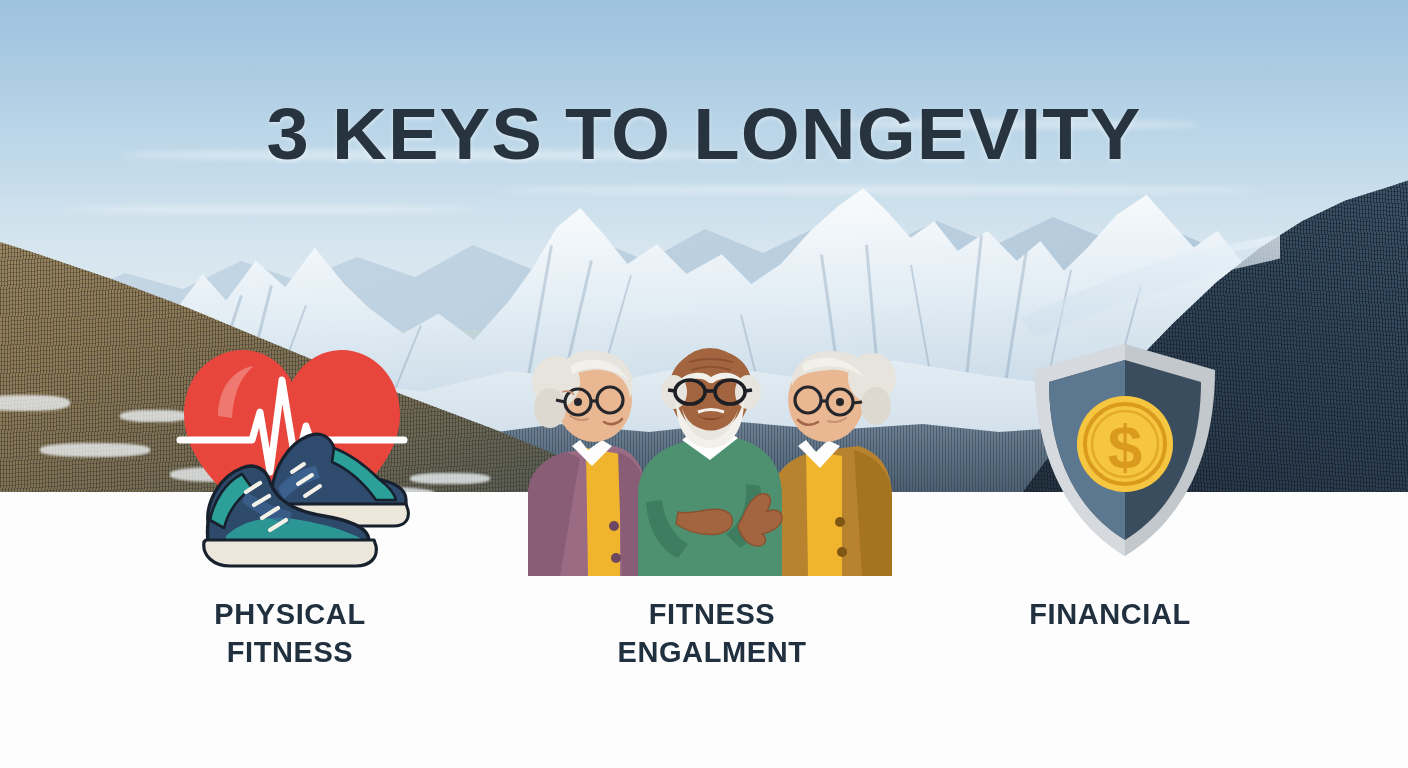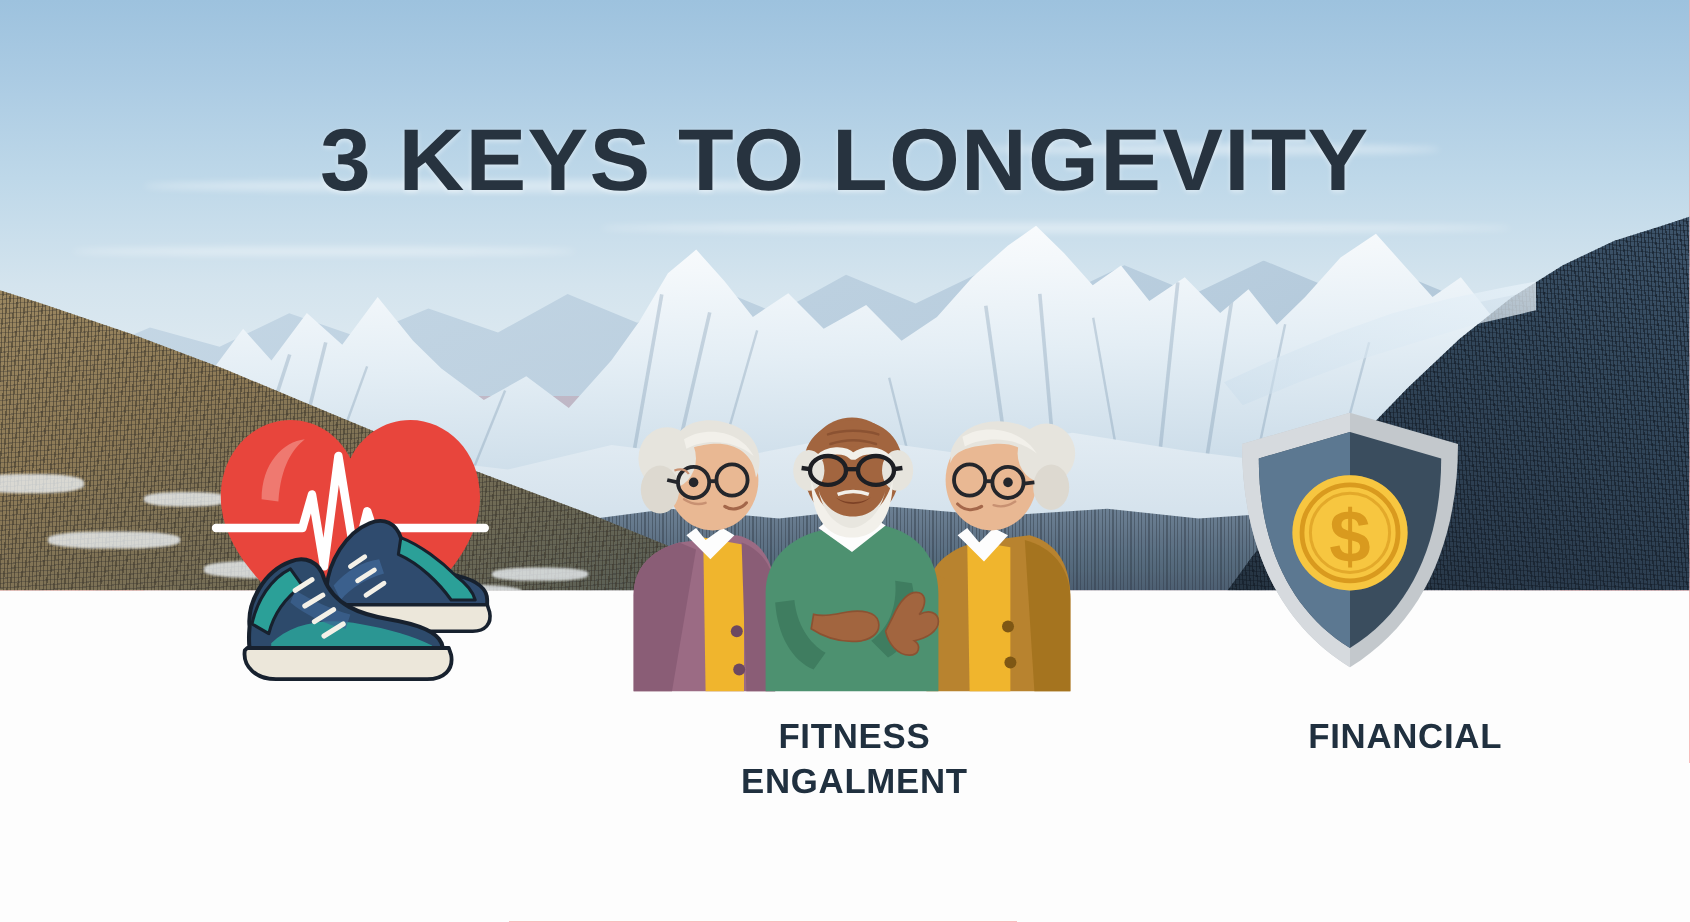--- a/index.html
+++ b/index.html
@@ -7,21 +7,21 @@
     background: #ffffff;
   }
   body {
     font-family: "Liberation Sans", sans-serif;
   }
   #poster {
     position: relative;
     width: 1408px;
     height: 768px;
     overflow: hidden;
-    background: #ef4444;
+    background: #fef9c3;
   }
 
   
   .sky {
     position: absolute;
     left: 0; top: 0; width: 1408px; height: 330px;
     background: linear-gradient(to bottom,
        #9dc2de 0%,
        #abcbe3 20%,
        #bed8e9 45%,
@@ -184,21 +184,21 @@
     width: 400px;
     text-align: center;
     font-size: 29px;
     font-weight: bold;
     line-height: 1.32;
     letter-spacing: .6px;
     color: #20303f;
   }
   .label-1 { left: 90px; }
   .label-2 { left: 512px; }
-  .label-3 { left: 971px; text-align: center; }
+  .label-3 { left: 910px; text-align: center; }
   .label span { display: block; }
 
   
   .fitness { position: absolute; left: 78px; top: 2px; width: 240px; height: 225px; }
   .heart {
     position: absolute; left: 0; top: 0; width: 228px; height: 212px;
   }
   .shoes { position: absolute; left: 18px; top: 88px; width: 215px; height: 130px; }
 
   
@@ -311,20 +311,24 @@
             <line x1="50" y1="34" x2="64" y2="25"></line>
             <line x1="58" y1="47" x2="73" y2="38"></line>
             <line x1="66" y1="60" x2="82" y2="50"></line>
             <line x1="74" y1="72" x2="90" y2="62"></line>
           </g>
         </g>
       </svg>
     </div>
   </div>
 
+  <div class="label label-1">
+    <span>PHYSICAL</span>
+    <span>FITNESS</span>
+  </div>
 
   <div class="col col-2">
     <svg class="people" viewBox="0 0 400 230">
 
       <g>
         <path d="M18 230 L18 150 C18 126, 34 112, 56 106 L104 100 C124 104, 136 122, 136 150 L136 230 Z" fill="#9b6b84"></path>
         <path d="M76 102 L110 108 L110 230 L78 230 Z" fill="#f0b52d"></path>
         <path d="M62 100 L82 120 L102 100 L92 94 L78 104 L70 94 Z" fill="#fdfdfd"></path>
         <path d="M18 150 C18 126, 34 112, 56 106 L70 112 L50 230 L18 230 Z" fill="#8a5d76"></path>
         <path d="M108 106 C124 112, 136 126, 136 152 L136 230 L112 230 Z" fill="#8a5d76"></path>

